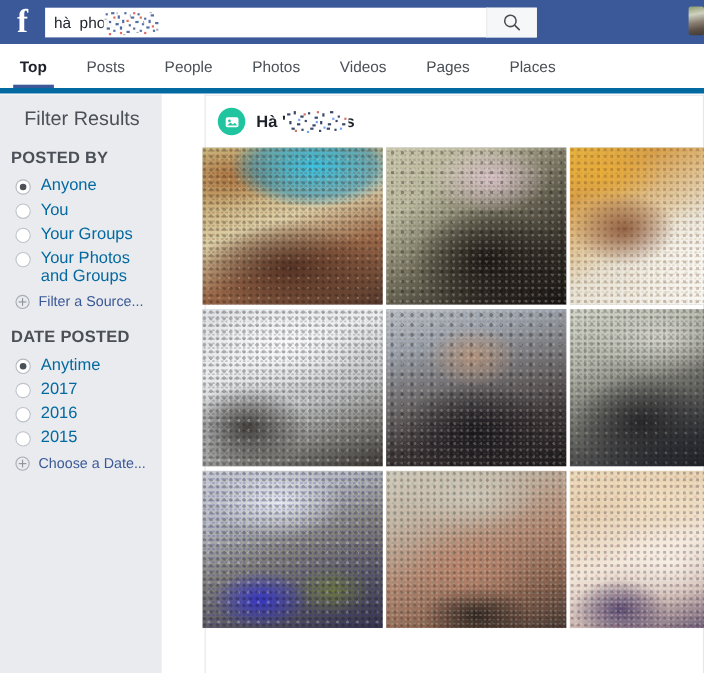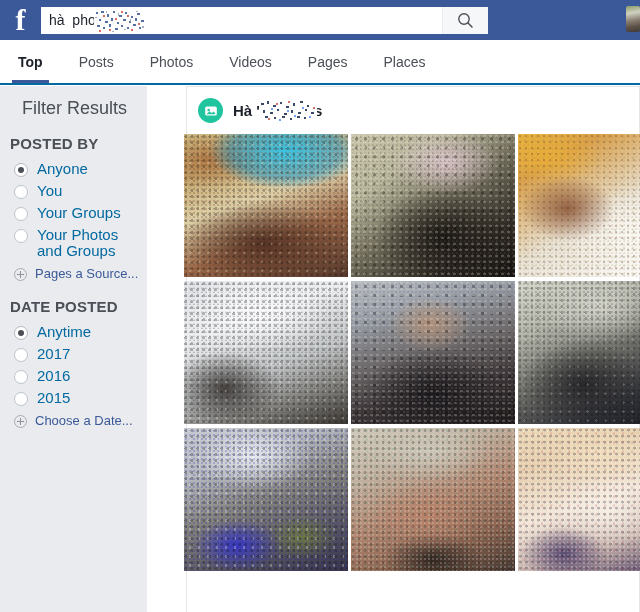--- a/index.html
+++ b/index.html
@@ -78,21 +78,21 @@
     overflow: hidden;
     border-radius: 2px;
     background: linear-gradient(170deg,#8d9b6a 0%,#cfd2c0 28%,#8a7f72 55%,#5d5147 78%,#3f3a36 100%);
   }
 
   
   #tabbar {
     position: absolute; left: 0; top: 40px;
     width: 640px; height: 45px;
     background: #ffffff;
-    border-bottom: 2px solid #0369a1;
+    border-bottom: 5px solid #0369a1;
     display: flex; align-items: stretch;
   }
   .tab {
     position: relative;
     display: flex; align-items: center;
     padding: 0 18px;
     font-size: 14px;
     color: #4b4f56;
     cursor: pointer;
     white-space: nowrap;
@@ -335,20 +335,23 @@
 </div>
 
 <div id="tabbar">
   <div class="tab active">
       <span>Top</span>
     </div>
   <div class="tab">
       <span>Posts</span>
     </div>
   <div class="tab">
+      <span>People</span>
+    </div>
+  <div class="tab">
       <span>Photos</span>
     </div>
   <div class="tab">
       <span>Videos</span>
     </div>
   <div class="tab">
       <span>Pages</span>
     </div>
   <div class="tab">
       <span>Places</span>
@@ -374,21 +377,21 @@
       <div class="opt">
         <span class="radio"></span>
         <span class="opt-label">Your Groups</span>
       </div>
       <div class="opt">
         <span class="radio"></span>
         <span class="opt-label">Your Photos and Groups</span>
       </div>
       <div class="linkrow">
         <span class="plus"></span>
-        <span class="link-label">Pages a Source...</span>
+        <span class="link-label">Filter a Source...</span>
       </div>
     </div>
 
 
     <div class="filter-group">
       <div class="group-title">DATE POSTED</div>
 
       <div class="opt">
         <span class="radio sel"></span>
         <span class="opt-label">Anytime</span>

